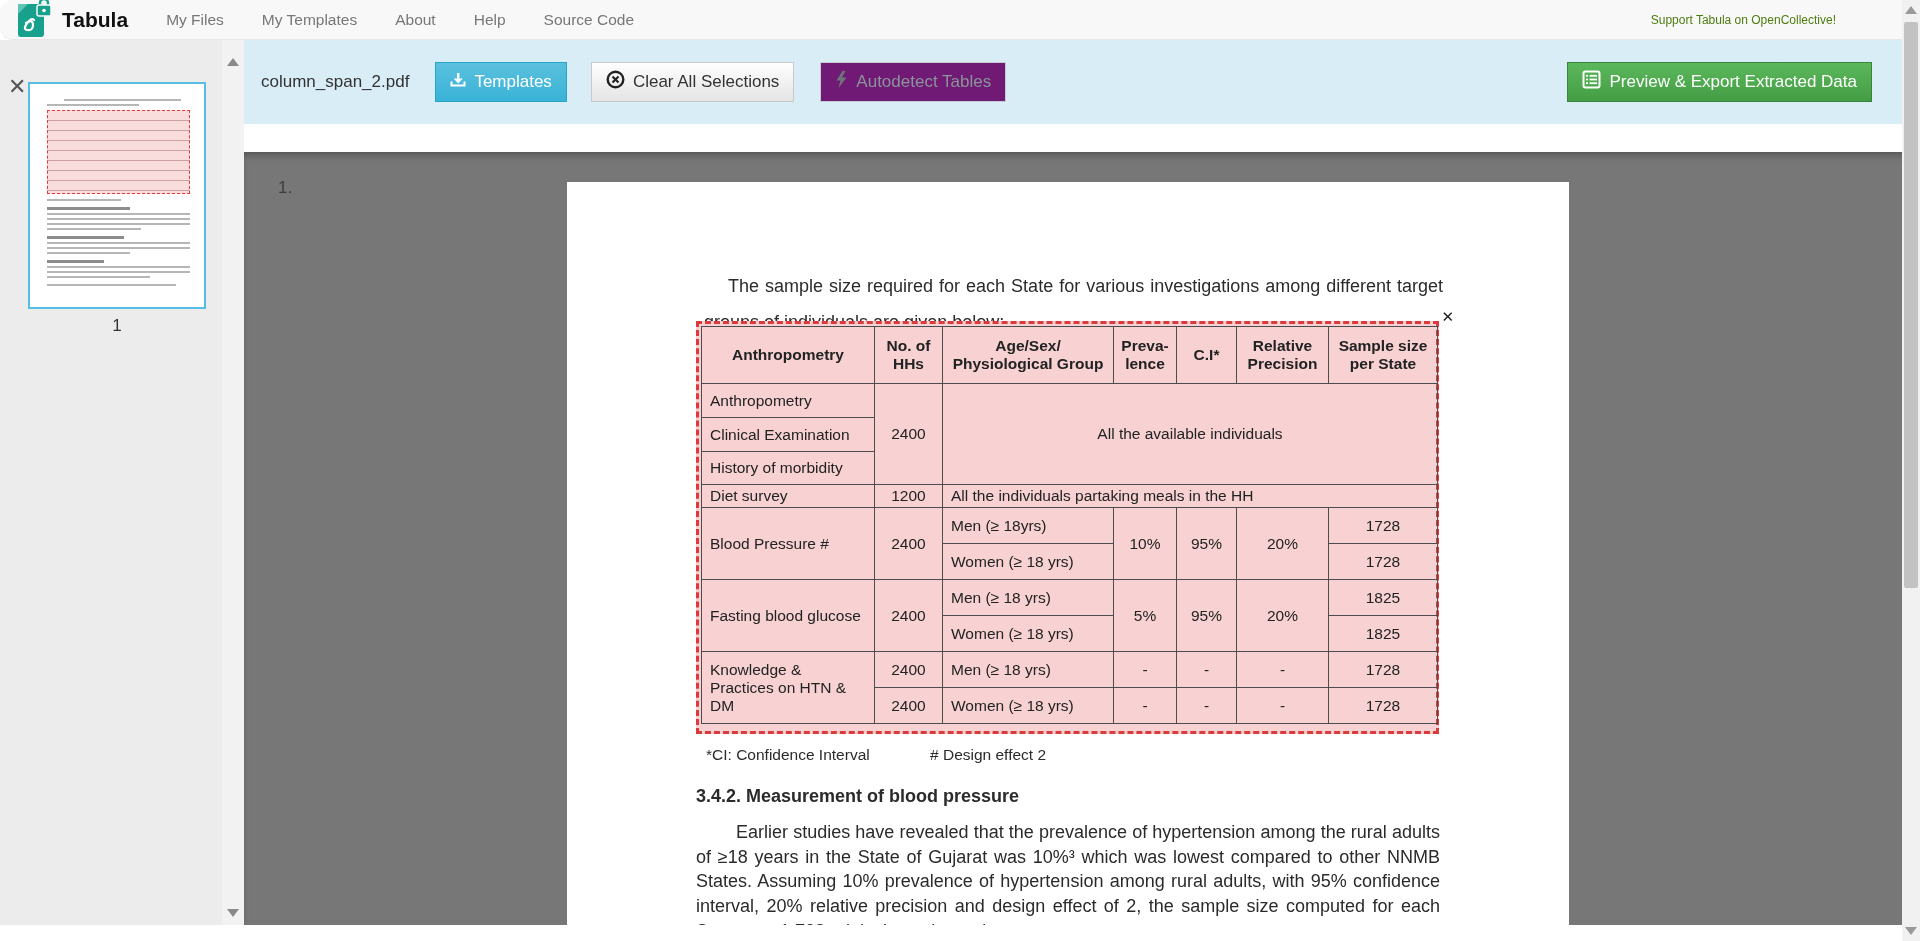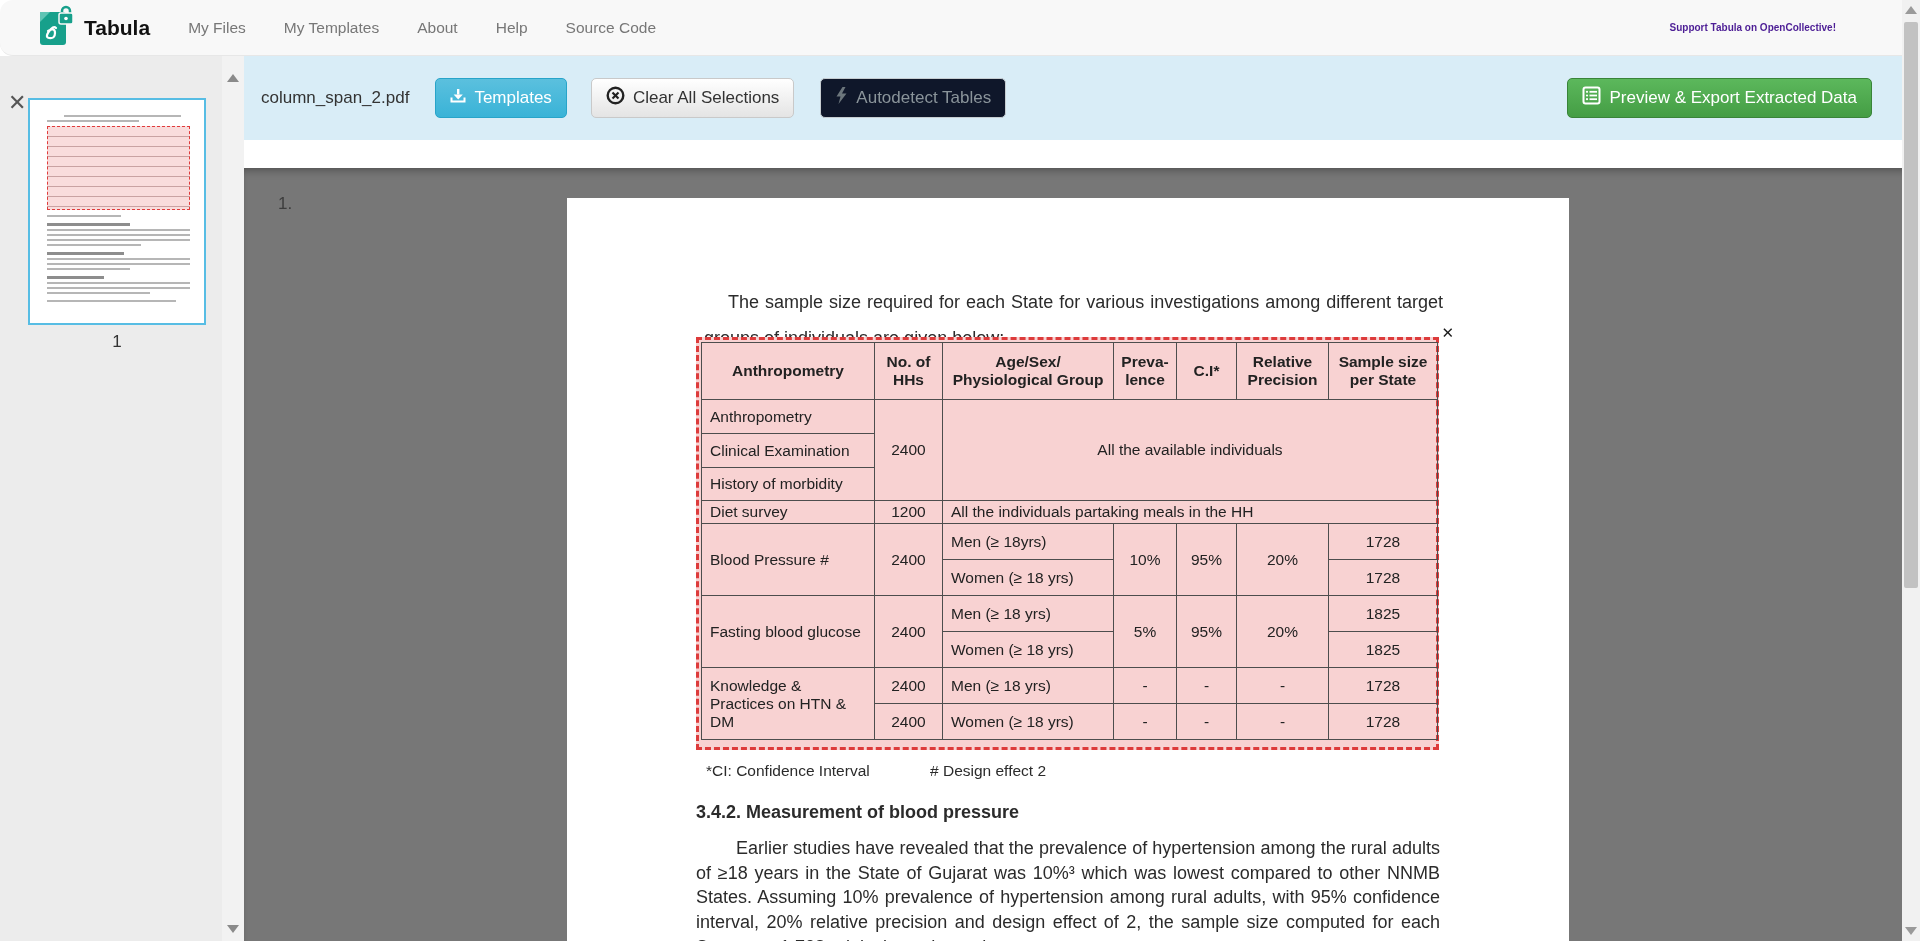--- a/index.html
+++ b/index.html
@@ -1,26 +1,26 @@
 <!DOCTYPE html>
 <html><head>
 <meta charset="utf-8">
 <style>
   * { margin:0; padding:0; box-sizing:border-box; }
   html,body { width:1920px; height:941px; overflow:hidden;
     font-family:"Liberation Sans","DejaVu Sans",sans-serif; background:#fff; }
 
   
-  .navbar { height:56px; background:#f8f8f8; border-bottom:1px solid #e7e7e7;
-    display:flex; align-items:center; padding:0 84px 0 40px;border-radius:13px; }
+  .navbar { height:40px; background:#f8f8f8; border-bottom:1px solid #e7e7e7;
+    display:flex; align-items:center; padding:0 84px 0 18px;border-radius:13px; }
   .brand { display:flex; align-items:center; gap:10px; margin-right:38px; }
   .brand-name { font-size:21px; font-weight:bold; color:#111; }
   .nav-links { display:flex; align-items:center; gap:38px; }
   .nav-link { font-size:15.5px; color:#777; cursor:pointer; }
-  .nav-right { margin-left:auto; font-size:10px; color:#4c1d95; cursor:pointer;font-weight:bold; }
+  .nav-right { margin-left:auto; font-size:12px; color:#4d7c0f; cursor:pointer; }
 
   
   .content { display:flex; height:885px; }
 
   
   .sidebar { position:relative; width:244px; background:#ececec; flex:none; }
   .close-page { position:absolute; left:8px; top:36px; font-size:22px; font-weight:bold;
     color:#555; cursor:pointer; line-height:1; }
   .thumb { position:absolute; left:28px; top:42px; width:178px; height:227px;
     background:#fff; border:2px solid #57bde4; cursor:pointer; padding:12px 14px 8px 17px;
@@ -38,25 +38,25 @@
     border-top:8px solid #8a8a8a; position:absolute; left:5px; cursor:pointer; }
 
   
   .main { flex:1; display:flex; flex-direction:column; min-width:0;gap:28px; }
 
   
   .toolbar { height:84px; background:#d9edf7; display:flex; align-items:center;
     padding:0 48px 0 17px; flex:none; }
   .filename { font-size:17px; color:#333; margin-right:26px; }
   .btn { height:40px; display:inline-flex; align-items:center; gap:8px; padding:0 14px;
-    font-size:17px; border-radius:5px; cursor:pointer; white-space:nowrap; }
+    font-size:17px; border-radius:0; cursor:pointer; white-space:nowrap; }
   .btn-info { background:linear-gradient(#5bc0de,#39b3d7); border:1px solid #28a4c9; color:#fff; }
   .btn-default { background:linear-gradient(#ffffff,#e4e4e4); border:1px solid #c9c9c9; color:#333;
     margin-left:24px; }
-  .btn-disabled { background:#0f172a; border:1px solid #c6cdd1; color:#8a949a;
+  .btn-disabled { background:#701a75; border:1px solid #c6cdd1; color:#8a949a;
     margin-left:26px; cursor:default; }
   .btn-success { background:linear-gradient(#5cb85c,#449d44); border:1px solid #398439; color:#fff;
     margin-left:auto; }
 
   
   .workspace { flex:1; position:relative; background:#777; overflow:hidden;
     box-shadow:inset 0 6px 8px -4px rgba(0,0,0,.35); }
   .doc-marker { position:absolute; left:34px; top:26px; font-size:17px; color:#3c3c3c; }
   .page { position:absolute; left:323px; top:30px; width:1002px; height:900px; background:#fff;
     color:#2b2b2b; }

